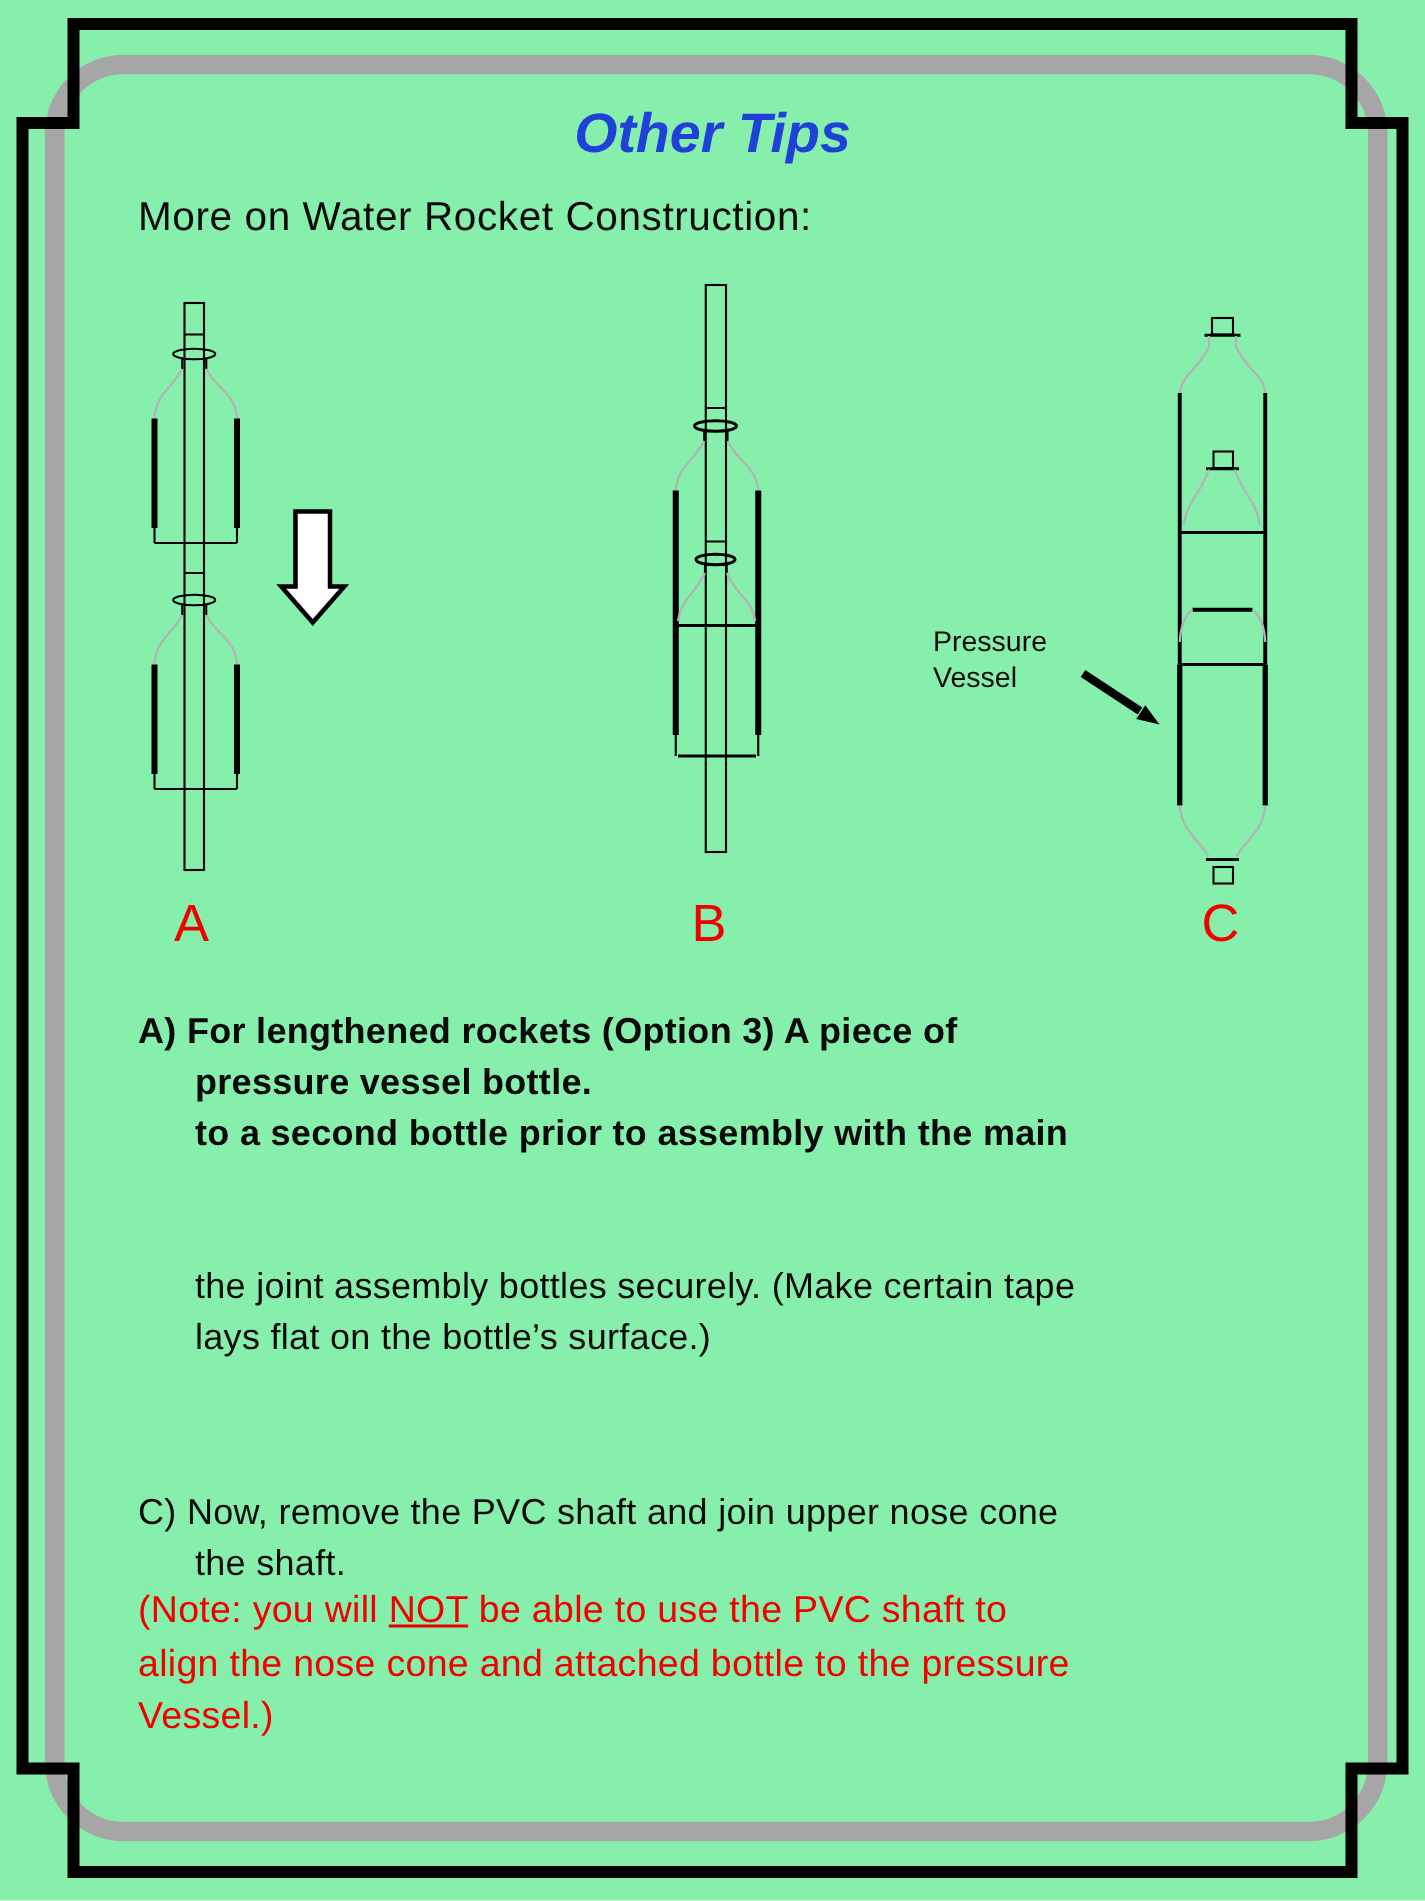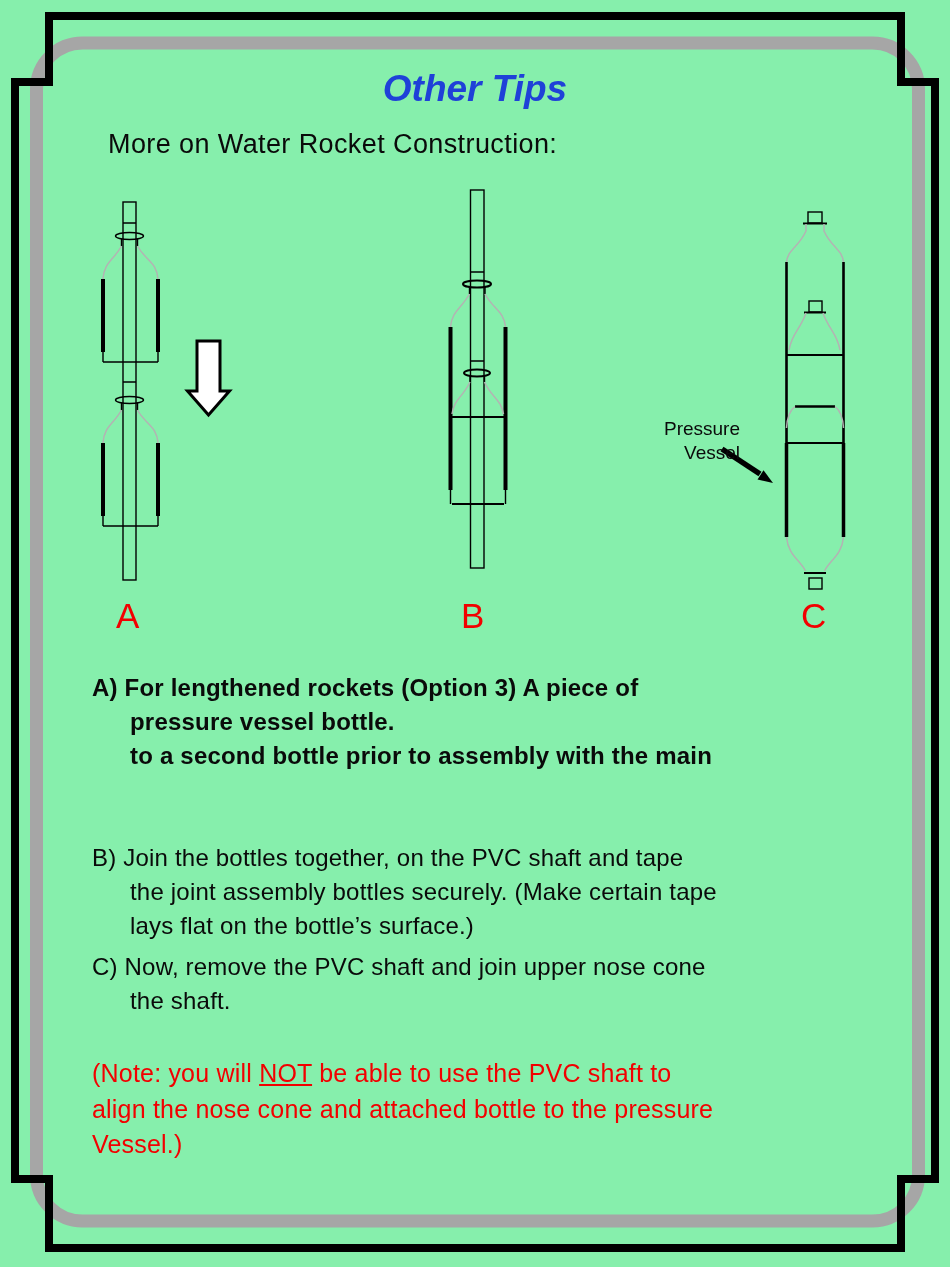--- a/index.html
+++ b/index.html
@@ -21,24 +21,24 @@
   .ln{stroke:#000;stroke-width:1.4;fill:none;}
   .w2{stroke:#000;stroke-width:2;fill:none;}
   .med{stroke:#000;stroke-width:2.6;fill:none;}
   .thick{stroke:#000;stroke-width:4;fill:none;}
   .vthick{stroke:#000;stroke-width:3.5;fill:none;}
   .gray{stroke:var(--bottle-gray);stroke-width:1.5;fill:none;}
   .arrowfill{fill:#fff;stroke:#000;stroke-width:3;stroke-linejoin:miter;}
 
   .title{position:absolute;top:68px;left:0;width:100%;text-align:center;
          font-size:37px;font-weight:bold;font-style:italic;color:var(--title-blue);}
-  .heading{position:absolute;top:129px;left:108px;font-size:27px;letter-spacing:.4px;color:#0a0a0a;}
+  .heading{position:absolute;top:129px;left:92px;font-size:27px;letter-spacing:.4px;color:#0a0a0a;}
 
   .fig-label{position:absolute;font-size:35px;color:var(--accent-red);}
-  .pv-label{position:absolute;top:417px;left:622px;width:118px;text-align:right;
+  .pv-label{position:absolute;top:417px;left:622px;width:118px;text-align:left;
             font-size:19px;line-height:24px;color:#0a0a0a;}
 
   .para{position:absolute;left:92px;font-size:24px;line-height:34px;letter-spacing:.2px;}
   .para .tline{white-space:pre;}
   .para .cont{padding-left:38px;}
 
   .note{position:absolute;left:92px;top:1056px;font-size:25px;line-height:35.5px;
         color:var(--accent-red);letter-spacing:.2px;}
   .note .tline{white-space:pre;}
   .note .u{text-decoration:underline;}
@@ -134,26 +134,25 @@
     <div>Vessel</div>
   </div>
 
   <div class="para" style="top:671px;font-weight:bold;">
     <div class="tline">A) For lengthened rockets (Option 3) A piece of</div>
     <div class="tline cont">pressure vessel bottle.</div>
     <div class="tline cont">to a second bottle prior to assembly with the main</div>
   </div>
 
   <div class="para" style="top:841px;">
-    <div class="tline">B) Join the bottles together, on the PVC shaft and tape</div>
     <div class="tline cont">the joint assembly bottles securely. (Make certain tape</div>
     <div class="tline cont">lays flat on the bottle’s surface.)</div>
   </div>
 
-  <div class="para" style="top:950px;">
+  <div class="para" style="top:992px;">
     <div class="tline">C) Now, remove the PVC shaft and join upper nose cone</div>
     <div class="tline cont">the shaft.</div>
   </div>
 
   <div class="note">
     <div class="tline"><span>(Note: you will </span><span class="u">NOT</span><span> be able to use the PVC shaft to</span></div>
     <div class="tline">align the nose cone and attached bottle to the pressure</div>
     <div class="tline">Vessel.)</div>
   </div>
 

